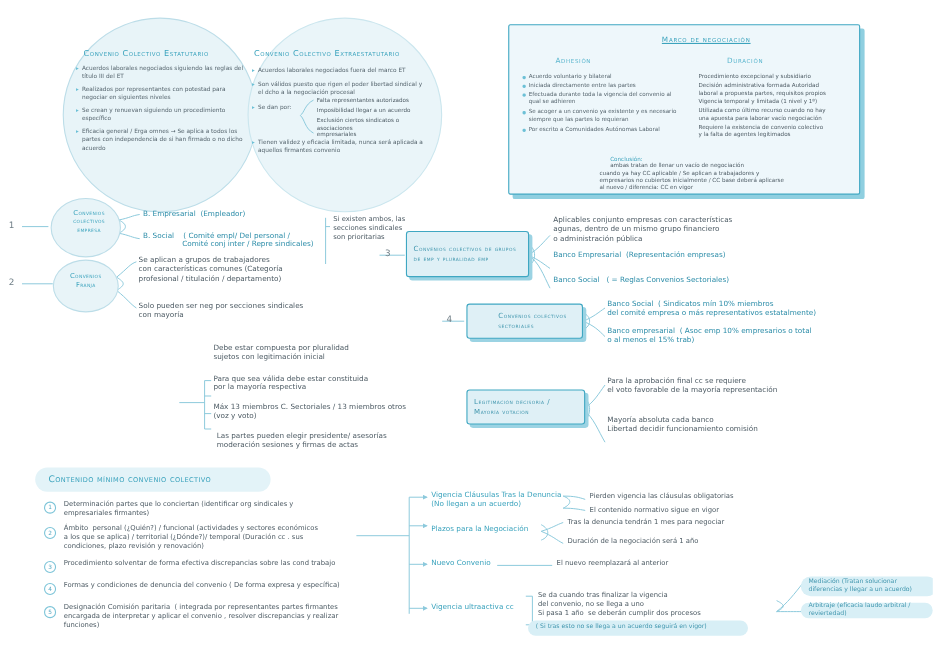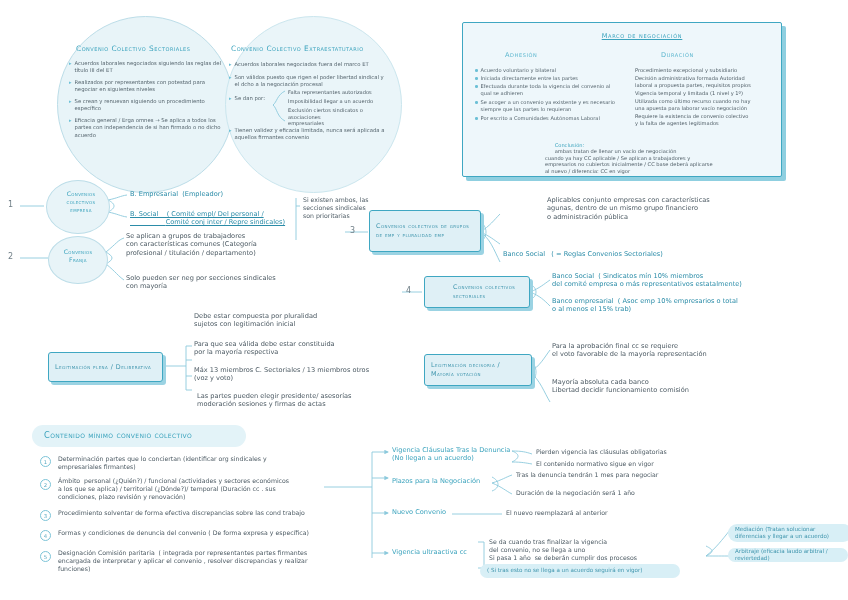--- a/index.html
+++ b/index.html
@@ -158,21 +158,21 @@
       <path d="M590 138 L590 150"></path>
     </g>
     <defs>
       <marker id="ar" markerWidth="5" markerHeight="5" refX="4" refY="2.5" orient="auto">
         <path d="M0 0 L5 2.5 L0 5 z" fill="#8cc9dc"></path>
       </marker>
     </defs>
   </svg>
 
   <div class="circle" style="left:57px;top:16px;width:175px;height:175px;"></div>
-  <div class="circ-title" style="left:76px;top:44px;width:160px;">Convenio Colectivo Sectoriales</div>
+  <div class="circ-title" style="left:76px;top:44px;width:160px;">Convenio Colectivo Estatutario</div>
 
   <div class="bul" style="left:69px;top:60px;width:155px;">
     <span class="tri">▸</span>
     <span class="txt">Acuerdos laborales negociados siguiendo
 las reglas del título III del ET</span>
   </div>
   <div class="bul" style="left:69px;top:79px;width:155px;">
     <span class="tri">▸</span>
     <span class="txt">Realizados por representantes con potestad
 para negociar en siguientes niveles</span>
@@ -266,21 +266,21 @@
     </div>
   </div>
 
   <div class="numlbl" style="left:8px;top:200px;">1</div>
   <div class="circle" style="left:46px;top:180px;width:62px;height:52px;border-radius:50%;"></div>
   <div class="t fs7 teal sc" style="left:53px;top:190px;width:56px;text-align:center;line-height:1.3;">Convenios
 colectivos
 empresa</div>
 
   <div class="t fs75 tealdark" style="left:130px;top:190px;width:160px;">B. Empresarial  (Empleador)</div>
-  <div class="t fs75 tealdark" style="left:130px;top:210px;width:190px;text-decoration:underline;">B. Social    ( Comité empl/ Del personal /
+  <div class="t fs75 tealdark" style="left:130px;top:210px;width:190px;">B. Social    ( Comité empl/ Del personal /
                  Comité conj inter / Repre sindicales)</div>
   <div class="t fs7 ink" style="left:303px;top:196px;width:90px;">Si existen ambos, las
 secciones sindicales
 son prioritarias</div>
 
   <div class="numlbl" style="left:8px;top:252px;">2</div>
   <div class="circle" style="left:48px;top:236px;width:58px;height:46px;"></div>
   <div class="t fs7 teal sc" style="left:52px;top:248px;width:52px;text-align:center;line-height:1.3;">Convenios
 Franja</div>
 
@@ -289,39 +289,36 @@
 profesional / titulación / departamento)</div>
   <div class="t fs75 ink" style="left:126px;top:274px;width:185px;">Solo pueden ser neg por secciones sindicales
 con mayoría</div>
 
   <div class="numlbl" style="left:350px;top:226px;">3</div>
   <div class="box3d" style="left:369px;top:210px;width:112px;height:42px;">
     <span class="lbl">Convenios colectivos
 de grupos de emp y
 pluralidad emp</span>
   </div>
-  <div class="t fs75 ink" style="left:503px;top:196px;width:250px;margin-left:44px;">Aplicables conjunto empresas con características
+  <div class="t fs75 ink" style="left:503px;top:196px;width:250px;">Aplicables conjunto empresas con características
 agunas, dentro de un mismo grupo financiero
 o administración pública</div>
+  <div class="t fs75 tealdark" style="left:503px;top:228px;width:250px;">Banco Empresarial  (Representación empresas)</div>
   <div class="t fs75 tealdark" style="left:503px;top:250px;width:250px;">Banco Social   ( = Reglas Convenios Sectoriales)</div>
 
   <div class="numlbl" style="left:406px;top:286px;">4</div>
   <div class="box3d" style="left:424px;top:276px;width:106px;height:32px;padding-left:28px;">
     <span class="lbl">Convenios colectivos
 sectoriales</span>
   </div>
   <div class="t fs75 tealdark" style="left:552px;top:272px;width:272px;">Banco Social  ( Sindicatos mín 10% miembros
 del comité empresa o más representativos estatalmente)</div>
   <div class="t fs75 tealdark" style="left:552px;top:297px;width:272px;">Banco empresarial  ( Asoc emp 10% empresarios o total
 o al menos el 15% trab)</div>
 
-  <div class="box3d" style="left:48px;top:352px;width:115px;height:30px;">
-    <span class="lbl">Legitimación plena /
-Deliberativa</span>
-  </div>
   <div class="t fs75 ink" style="left:194px;top:312px;width:200px;">Debe estar compuesta por pluralidad
 sujetos con legitimación inicial</div>
   <div class="t fs75 ink" style="left:194px;top:340px;width:200px;">Para que sea válida debe estar constituida
 por la mayoría respectiva</div>
   <div class="t fs75 ink" style="left:194px;top:366px;width:210px;">Máx 13 miembros C. Sectoriales / 13 miembros otros
 (voz y voto)</div>
   <div class="t fs75 ink" style="left:197px;top:392px;width:212px;">Las partes pueden elegir presidente/ asesorías
 moderación sesiones y firmas de actas</div>
 
   <div class="box3d" style="left:424px;top:354px;width:108px;height:32px;justify-content:center;">

